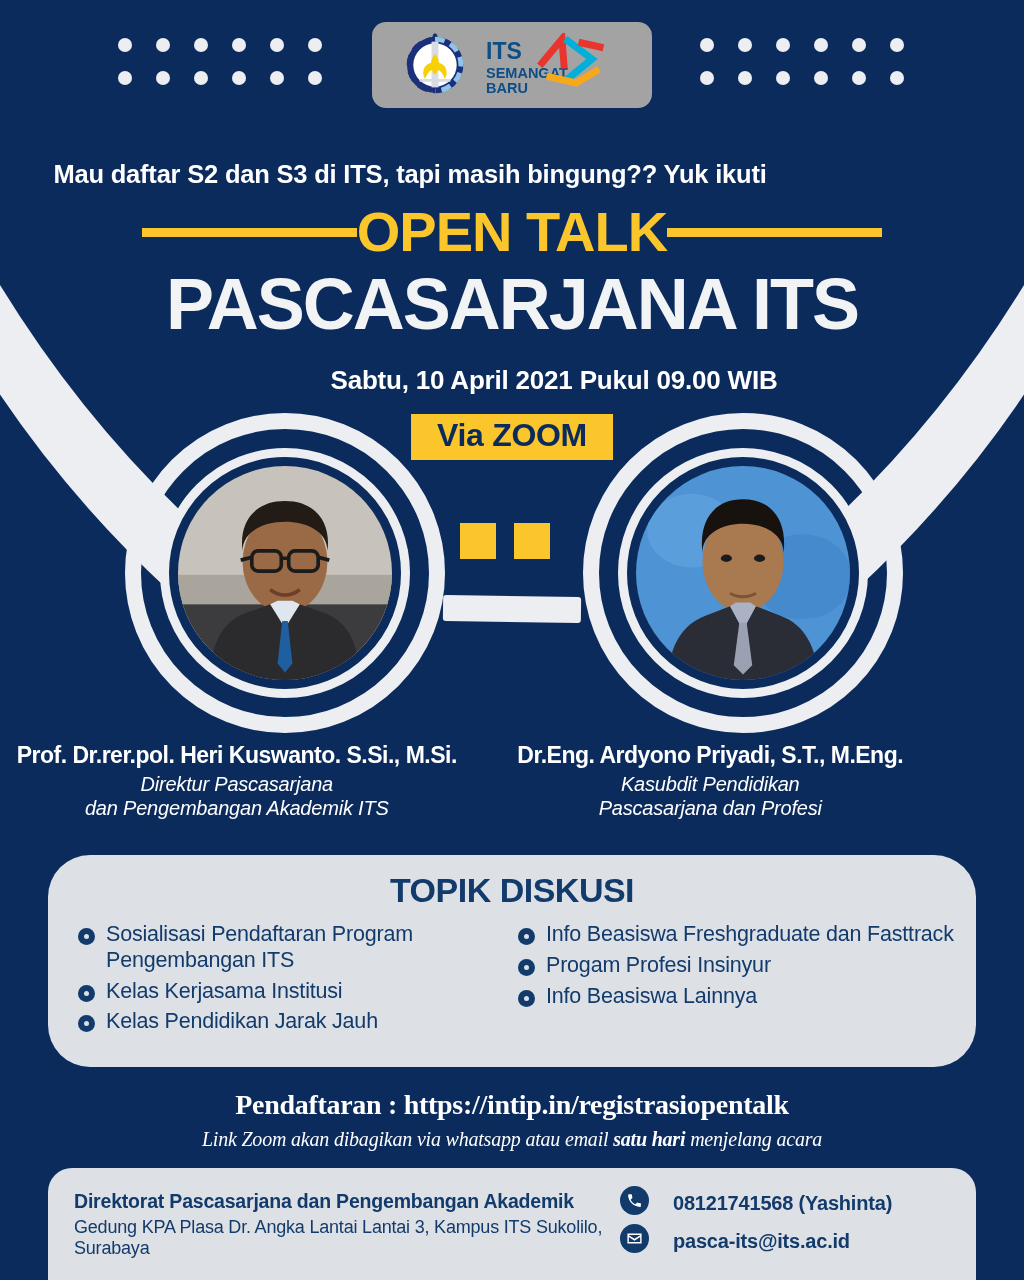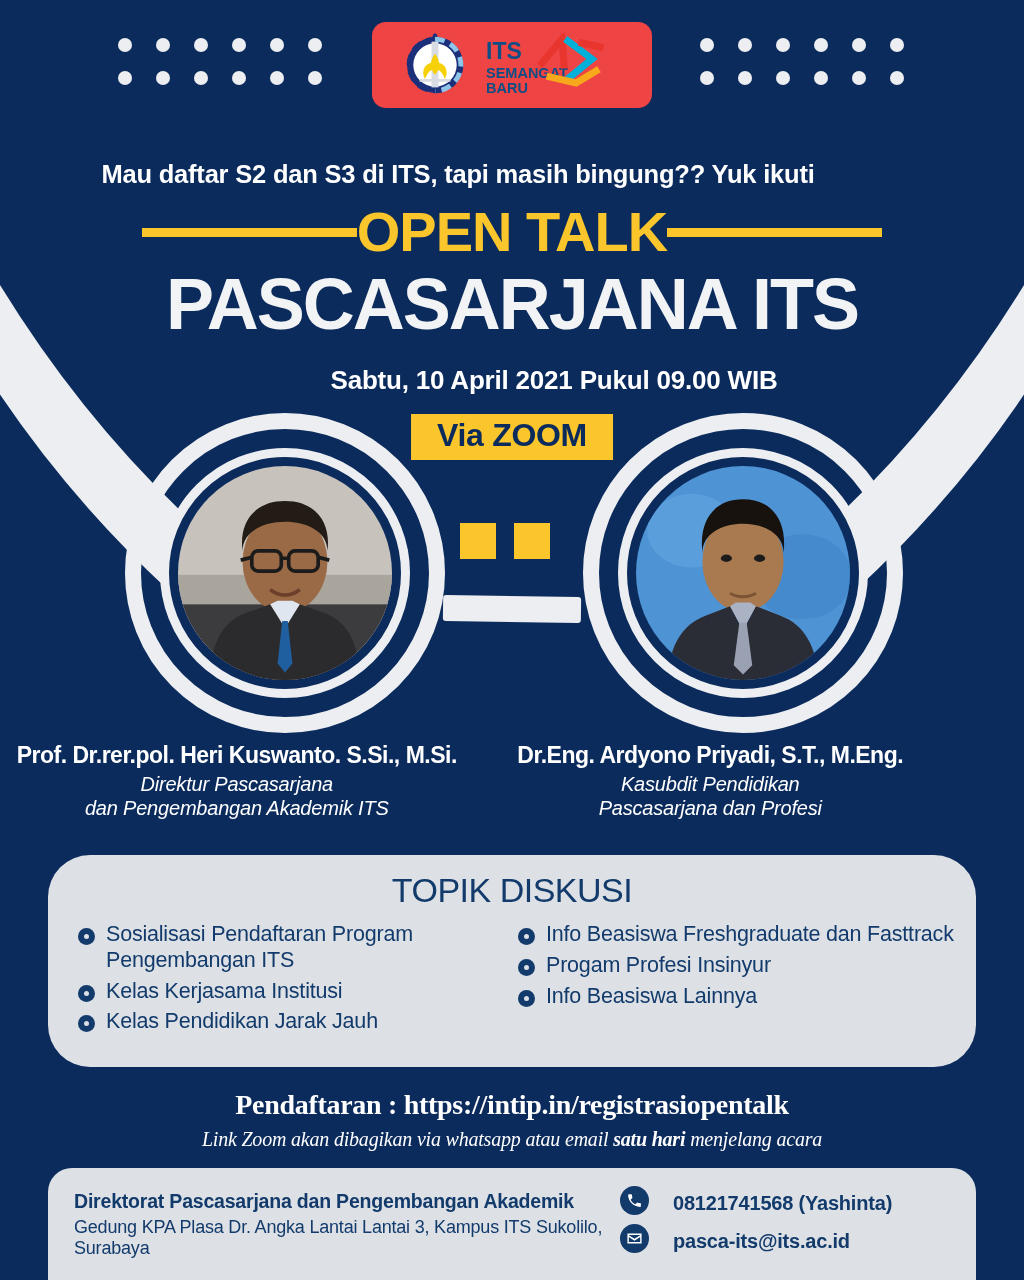--- a/index.html
+++ b/index.html
@@ -17,28 +17,28 @@
 
   
   .dots{position:absolute;top:38px;display:grid;grid-template-columns:repeat(6,38px);grid-template-rows:repeat(2,33px);}
   .dots.left{left:118px;}
   .dots.right{left:700px;}
   .dot{width:14px;height:14px;border-radius:50%;background:#eceef1;}
 
   
   .logo-box{
     position:absolute;left:372px;top:22px;width:280px;height:86px;
-    background:#ef4444;border-radius:14px;
+    background:#a3a3a3;border-radius:14px;
     display:flex;align-items:center;justify-content:center;gap:14px;
   }
 
   
   .kicker{
     position:absolute;top:160px;left:0;width:820px;text-align:center;
-    color:#ffffff;font-size:25.5px;font-weight:bold;letter-spacing:-0.2px;margin-left:48px;
+    color:#ffffff;font-size:25.5px;font-weight:bold;letter-spacing:-0.2px;
   }
   .opentalk-row{
     position:absolute;top:204px;left:0;width:1024px;
     display:flex;align-items:center;justify-content:center;gap:0;
   }
   .rule{height:9px;background:#fbc62c;width:215px;}
   .opentalk{
     color:#fbc62c;font-size:56px;font-weight:bold;line-height:1;
     letter-spacing:-1px;padding:0 2px;margin:0 -2px;
   }
@@ -75,21 +75,21 @@
   .spk{flex:1;text-align:center;color:#ffffff;}
   .spk .nm{font-size:23px;font-weight:bold;letter-spacing:-0.5px;white-space:nowrap;}
   .spk .rl{font-size:20px;font-style:italic;line-height:1.22;margin-top:3px;letter-spacing:-0.2px;}
 
   
   .panel{
     position:absolute;left:48px;top:855px;width:928px;height:212px;
     background:#dde1e6;border-radius:42px;box-sizing:border-box;
   }
   .panel-title{
-    text-align:center;color:#123a6b;font-size:34px;font-weight:normal;
+    text-align:center;color:#123a6b;font-size:34px;font-weight:bold;
     padding-top:16px;letter-spacing:-0.5px;
   }
   .cols{display:flex;padding:12px 0 0 30px;}
   .col{width:49%;}
   .li{display:flex;align-items:flex-start;gap:11px;margin-bottom:5px;}
   .bul{flex:none;width:17px;height:17px;border-radius:50%;background:#123a6b;margin-top:6px;
        display:flex;align-items:center;justify-content:center;}
   .bul i{width:5px;height:5px;border-radius:50%;background:#dde1e6;display:block;}
   .li span{color:#123a6b;font-size:21.5px;line-height:1.2;letter-spacing:-0.2px;}
 

